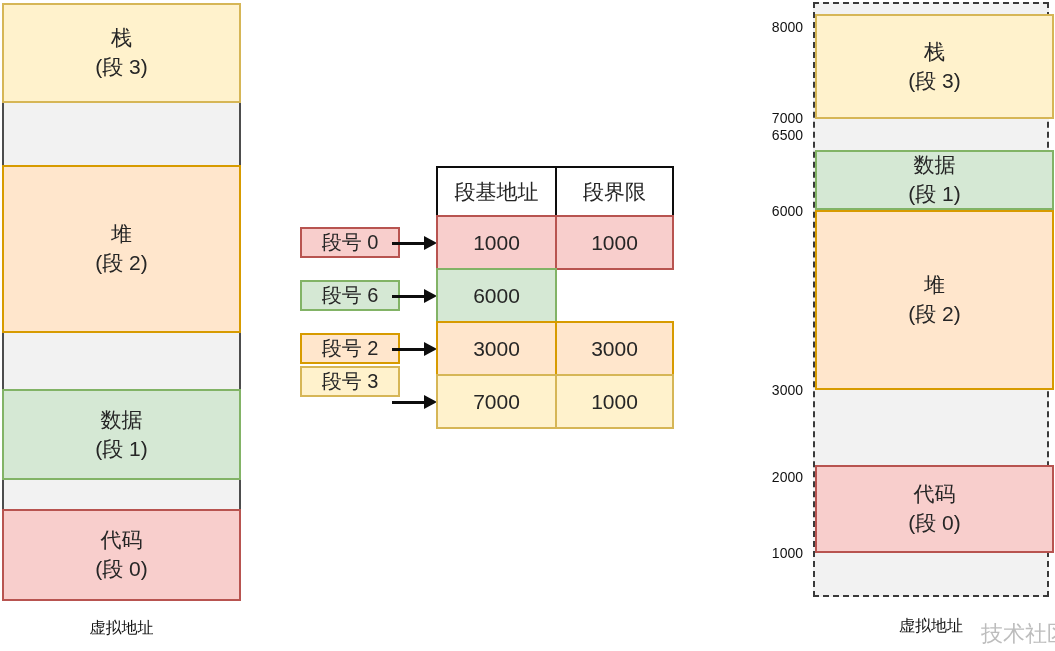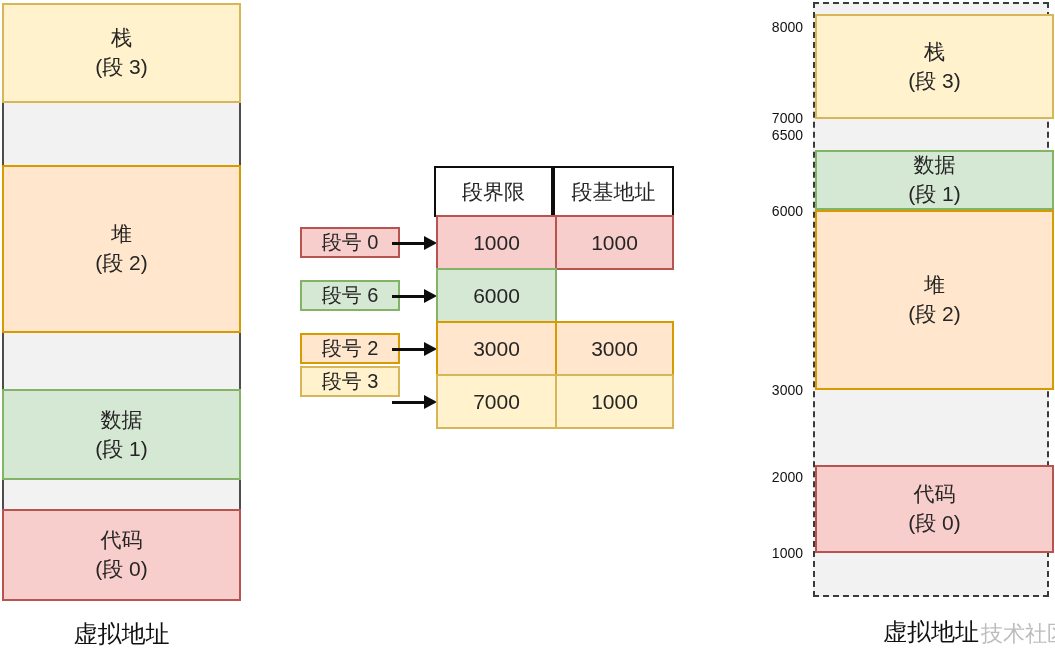--- a/index.html
+++ b/index.html
@@ -79,21 +79,21 @@
   }
   #pcol .seg { position: absolute; left: 0; width: 239px; }
 
   .addr {
     left: 733px; width: 70px; height: 26px;
     text-align: right; font-size: 14px; line-height: 26px;
     color: #111111;
   }
 
   .axis-label {
-    font-size: 24px; text-align: center; color: #111111;
+    font-size: 16px; text-align: center; color: #111111;
     z-index: 2;
   }
   #watermark {
     left: 981px; top: 619px;
     font-size: 22px; color: #bdbdbd; z-index: 1;
     white-space: nowrap;
   }
 </style>
 </head>
 <body>
@@ -146,22 +146,22 @@
   <span class="shaft"></span>
     <span class="head"></span>
 </div>
 <div class="abs arrow" style="left:392px;top:395px">
   <span class="shaft"></span>
     <span class="head"></span>
 </div>
 
 <div id="segtable" class="abs">
   <div class="trow">
+    <div class="cell hcell">段基地址</div>
     <div class="cell hcell col2">段界限</div>
-    <div class="cell hcell">段基地址</div>
   </div>
   <div class="trow">
     <div class="cell dcell c-red">1000</div>
     <div class="cell dcell col2 c-red">1000</div>
   </div>
   <div class="trow">
     <div class="cell dcell c-green">6000</div>
   </div>
   <div class="trow">
     <div class="cell dcell c-orange">3000</div>

